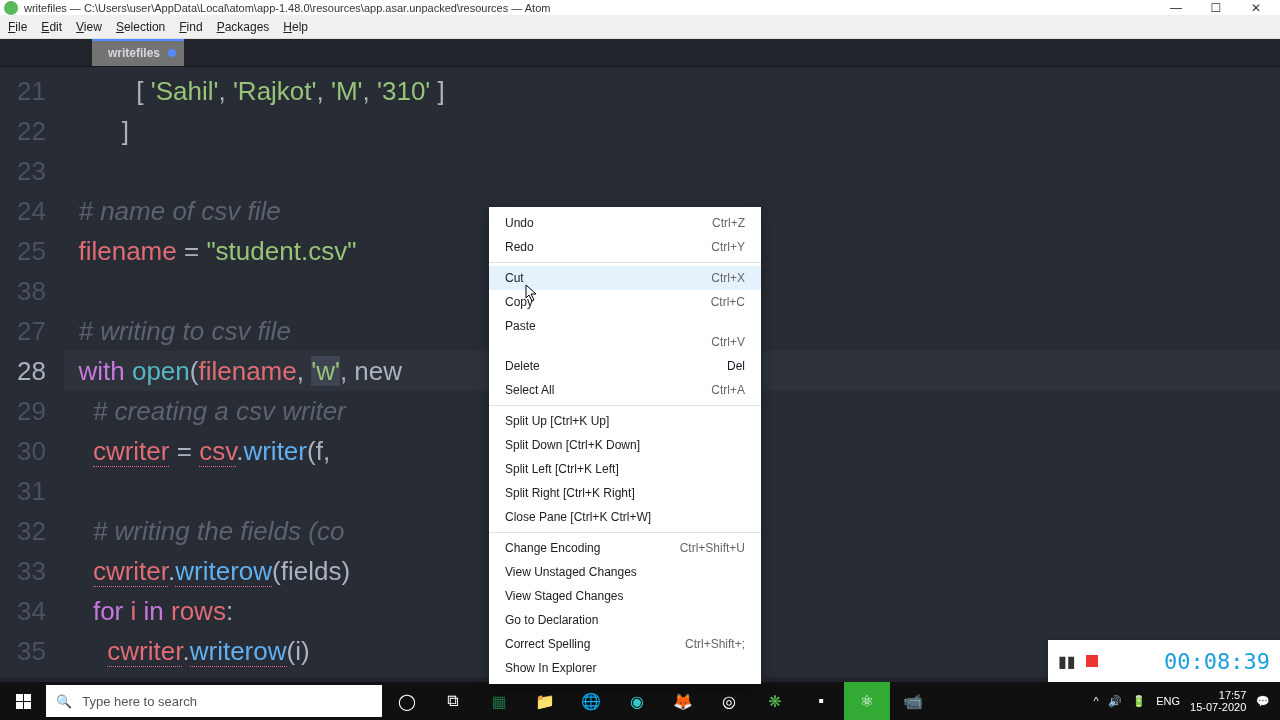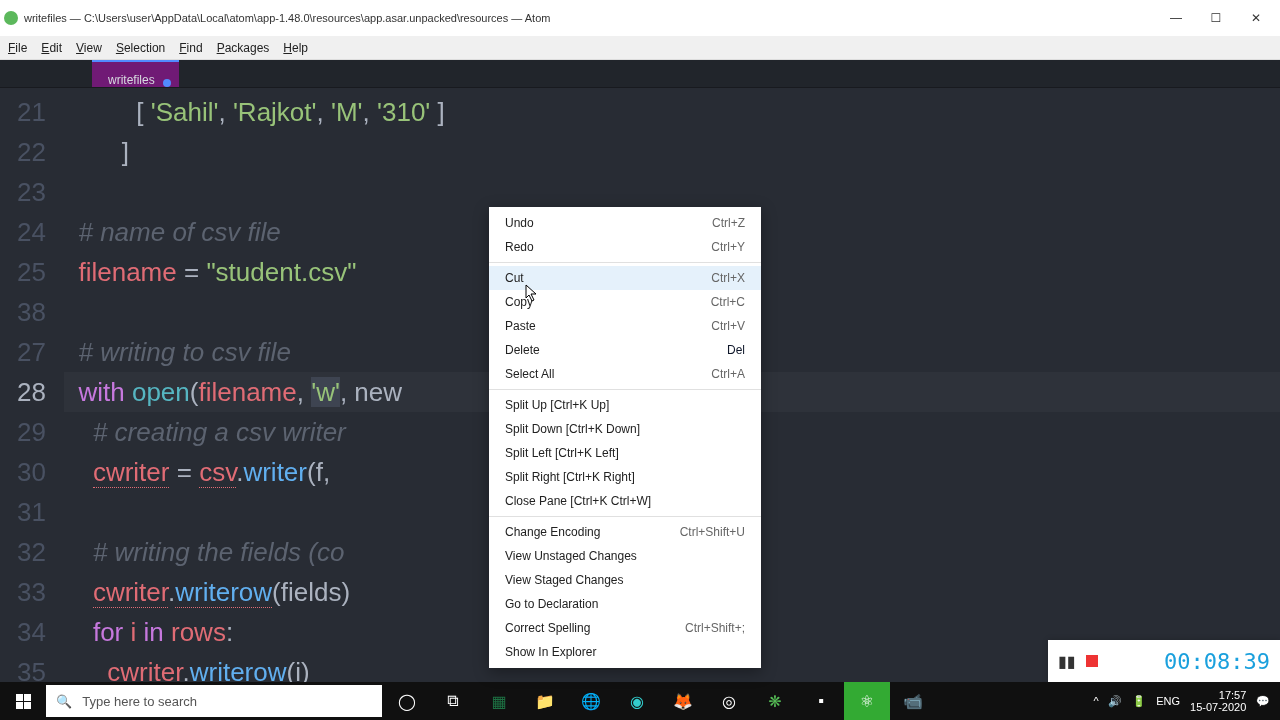--- a/index.html
+++ b/index.html
@@ -1,25 +1,25 @@
 <!DOCTYPE html>
 <html><head>
 <meta charset="utf-8">
 <style>
 * { margin: 0; padding: 0; box-sizing: border-box; font-family: "Segoe UI", Tahoma, sans-serif; }
 body { width: 1280px; height: 720px; overflow: hidden; background: #282c34; position: relative; }
-.titlebar { height: 36px; background: #fff; display: flex; align-items: center; padding: 0 4px; font-size: 11px; color: #333; }
+.titlebar { height: 15px; background: #fff; display: flex; align-items: center; padding: 0 4px; font-size: 11px; color: #333; }
 .titlebar-icon { width: 14px; height: 14px; border-radius: 50%; background: #5cb85c; margin-right: 6px; }
 .win-controls { margin-left: auto; display: flex; gap: 0; }
 .win-btn { width: 40px; height: 20px; display: flex; align-items: center; justify-content: center; font-size: 12px; color: #333; }
 .menubar { height: 24px; background: #f0f0f0; display: flex; align-items: center; padding: 0 8px; font-size: 12px; color: #222; gap: 14px; border-bottom: 1px solid #ddd; }
 .menubar span { text-decoration: underline; text-decoration-color: transparent; }
 .menubar span:first-letter { text-decoration: underline; }
 .tabbar { height: 28px; background: #21252b; display: flex; align-items: center; border-bottom: 1px solid #181a1f; }
-.tab { padding: 0 24px 0 16px; height: 100%; display: flex; align-items: flex-end; color: #d7dae0; font-size: 12px; background: #701a75; position: relative; }
+.tab { padding: 0 24px 0 16px; height: 100%; display: flex; align-items: center; color: #d7dae0; font-size: 12px; background: #737373; position: relative; font-weight: bold; }
 .tab::before { content: ""; position: absolute; left: 0; top: 0; right: 0; height: 2px; background: #528bff; }
 .tab-dot { width: 8px; height: 8px; border-radius: 50%; background: #528bff; position: absolute; right: 8px; }
 .editor-area { position: relative; height: 610px; background: #282c34; display: flex; font-family: "Consolas", "Menlo", monospace; font-size: 26px; }
 .gutter { width: 64px; text-align: right; color: #495162; padding-top: 4px; user-select: none; }
 .gutter div { height: 40px; line-height: 40px; padding-right: 18px; }
 .gutter .active { color: #abb2bf; }
 .codelines { flex: 1; color: #abb2bf; padding-top: 4px; white-space: pre; }
 .codelines div { height: 40px; line-height: 40px; }
 .codelines .hl { background: rgba(255,255,255,0.03); }
 .tk-comment { color: #5c6370; font-style: italic; }
@@ -126,21 +126,21 @@
     <div class="ctx-item hover">
       <span>Cut</span>
       <span style="color: rgb(102, 102, 102);">Ctrl+X</span>
     </div>
     <div class="ctx-item">
       <span>Copy</span>
       <span style="color: rgb(102, 102, 102);">Ctrl+C</span>
     </div>
     <div class="ctx-item">
       <span>Paste</span>
-      <span style="color: rgb(102, 102, 102);">Ctrl+V</span>
+      <span style="color: rgb(102, 102, 102); margin-top: 16px;">Ctrl+V</span>
     </div>
     <div class="ctx-item">
       <span>Delete</span>
       <span style="color: #0f172a;">Del</span>
     </div>
     <div class="ctx-item">
       <span>Select All</span>
       <span style="color: rgb(102, 102, 102);">Ctrl+A</span>
     </div>
     <div class="ctx-sep"></div>

